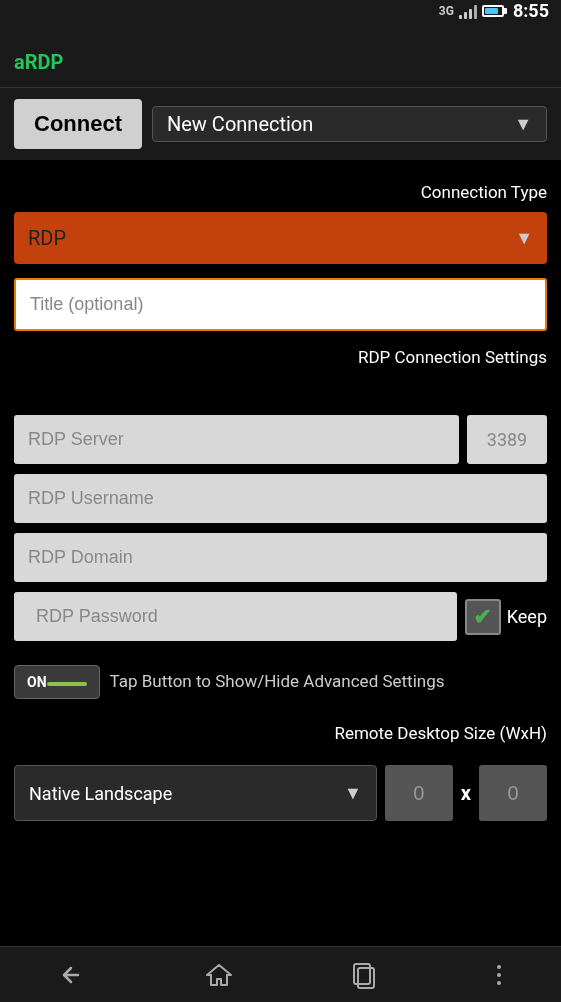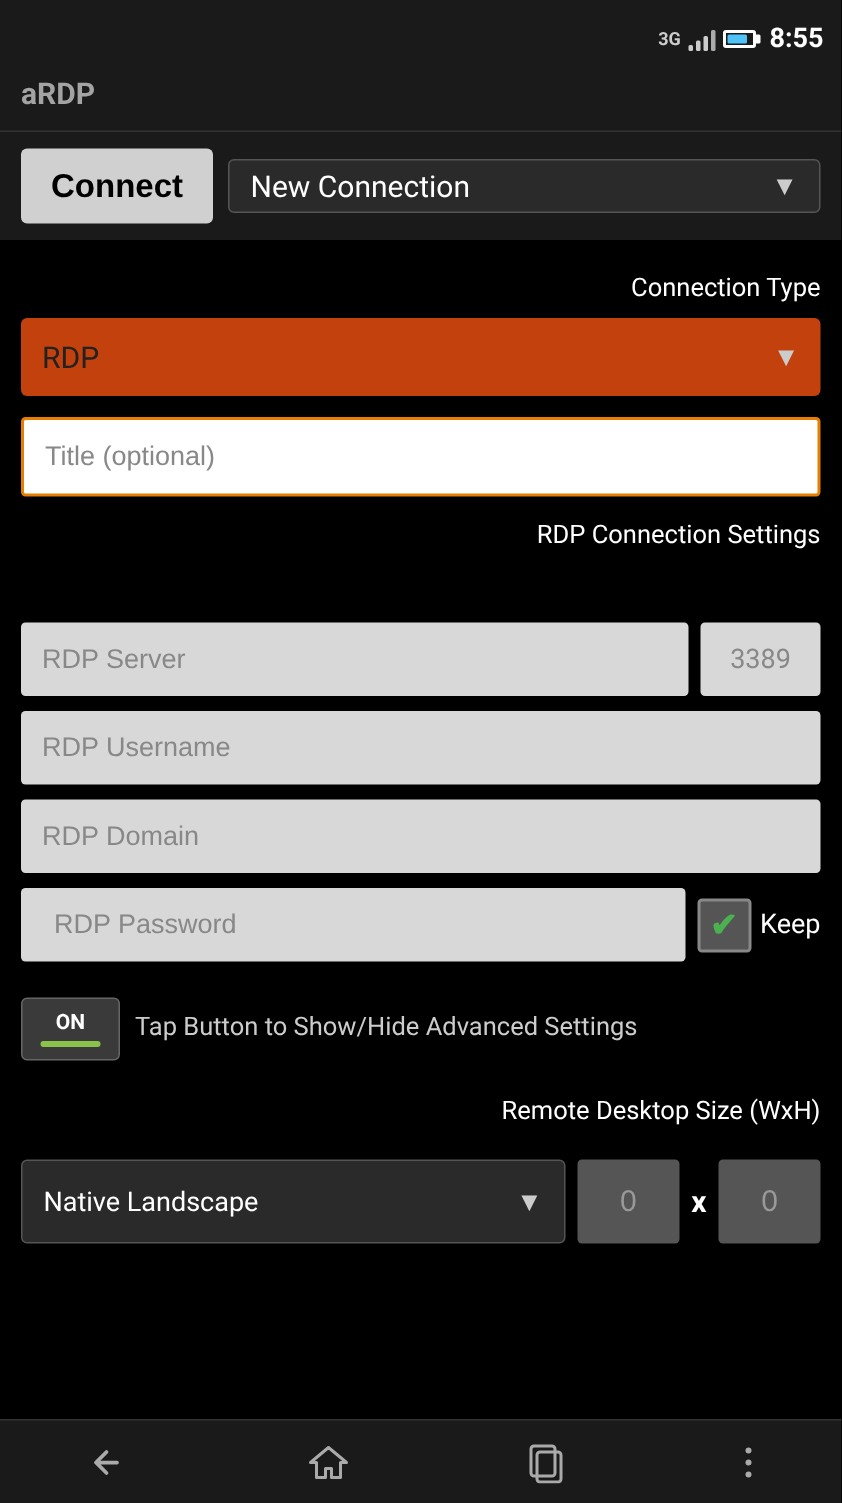--- a/index.html
+++ b/index.html
@@ -13,21 +13,21 @@
       overflow: hidden;
       position: relative;
     }
 
     
     #status-bar {
       width: 100%;
       height: 36px;
       background: #1a1a1a;
       display: flex;
-      align-items: flex-end;
+      align-items: flex-start;
       justify-content: flex-end;
       padding: 0 12px;
       gap: 6px;
     }
 
     .status-icons {
       display: flex;
       align-items: center;
       gap: 5px;
     }
@@ -96,21 +96,21 @@
       background: #1a1a1a;
       display: flex;
       align-items: center;
       padding: 0 14px;
       border-bottom: 1px solid #333;
     }
 
     #app-title {
       font-size: 20px;
       font-weight: bold;
-      color: #a3a3a3;
+      color: #22c55e;
     }
 
     
     #toolbar {
       width: 100%;
       height: 72px;
       background: #1a1a1a;
       display: flex;
       align-items: center;
       padding: 10px 14px;
@@ -301,21 +301,21 @@
       margin-bottom: 14px;
       padding: 10px 0;
     }
 
     .toggle-btn {
       background: #3a3a3a;
       border: 1px solid #666;
       border-radius: 4px;
       padding: 8px 12px;
       display: flex;
-      flex-direction: column;
+      flex-direction: row;
       align-items: center;
       cursor: pointer;
       min-width: 60px;
     }
 
     .toggle-on-text {
       font-size: 14px;
       font-weight: bold;
       color: #fff;
     }

